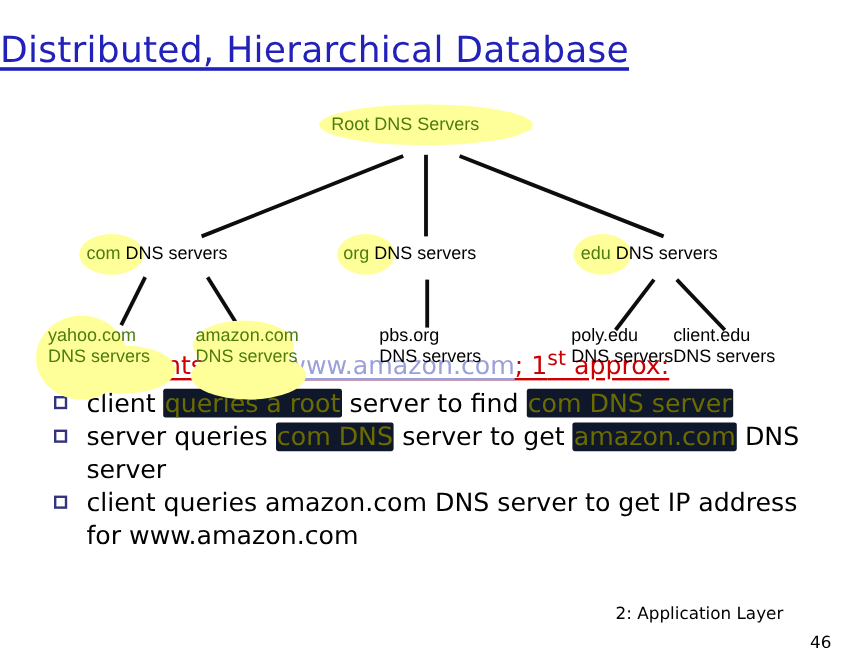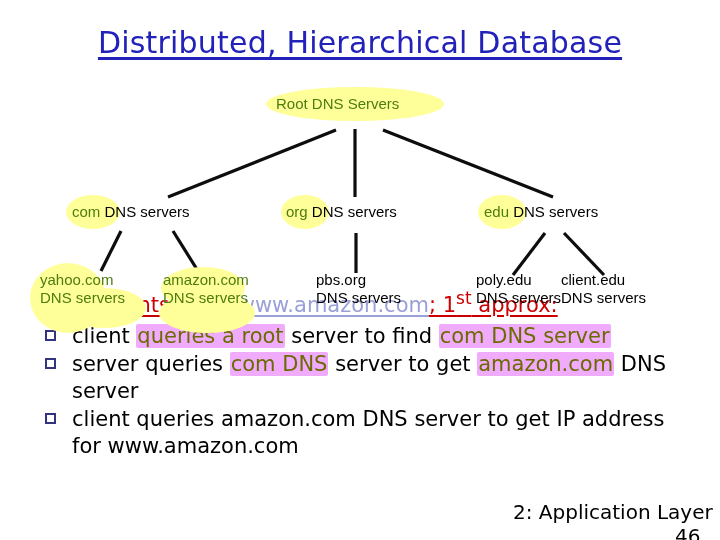--- a/index.html
+++ b/index.html
@@ -20,21 +20,21 @@
     height: 540px;
     overflow: hidden;
   }
 
   
   .slide-title {
     position: absolute;
     left: 0;
     top: 24px;
     width: 720px;
-    text-align: center;
+    text-align: left;
     font-family: "DejaVu Sans", sans-serif;
     font-size: 30px;
     line-height: 38px;
     letter-spacing: 0.2px;
     color: #2222bb;
     font-weight: normal;
     text-decoration: underline;
     text-underline-offset: 4px;
     white-space: nowrap;
   }
@@ -127,32 +127,32 @@
     position: absolute;
     left: 45px;
     top: 7px;
     width: 11px;
     height: 11px;
     border: 2px solid #33337f;
     background: #ffffff;
     box-sizing: border-box;
   }
   .mark-y {
-    background: #f0abfc;
+    background: #0f172a;
     color: #6b6b00;
     padding: 0 1px;
     border-radius: 2px;
   }
 
   
   .footer {
     position: absolute;
     top: 503px;
     font-family: "DejaVu Sans", sans-serif;
-    font-size: 20px;
+    font-size: 14px;
     line-height: 18px;
     color: #000000;
     white-space: nowrap;
   }
   .footer.chapter { left: 513px; }
   .footer.pageno  { left: 675px; margin-top: 24px; }
 </style>
 </head>
 <body>
 

